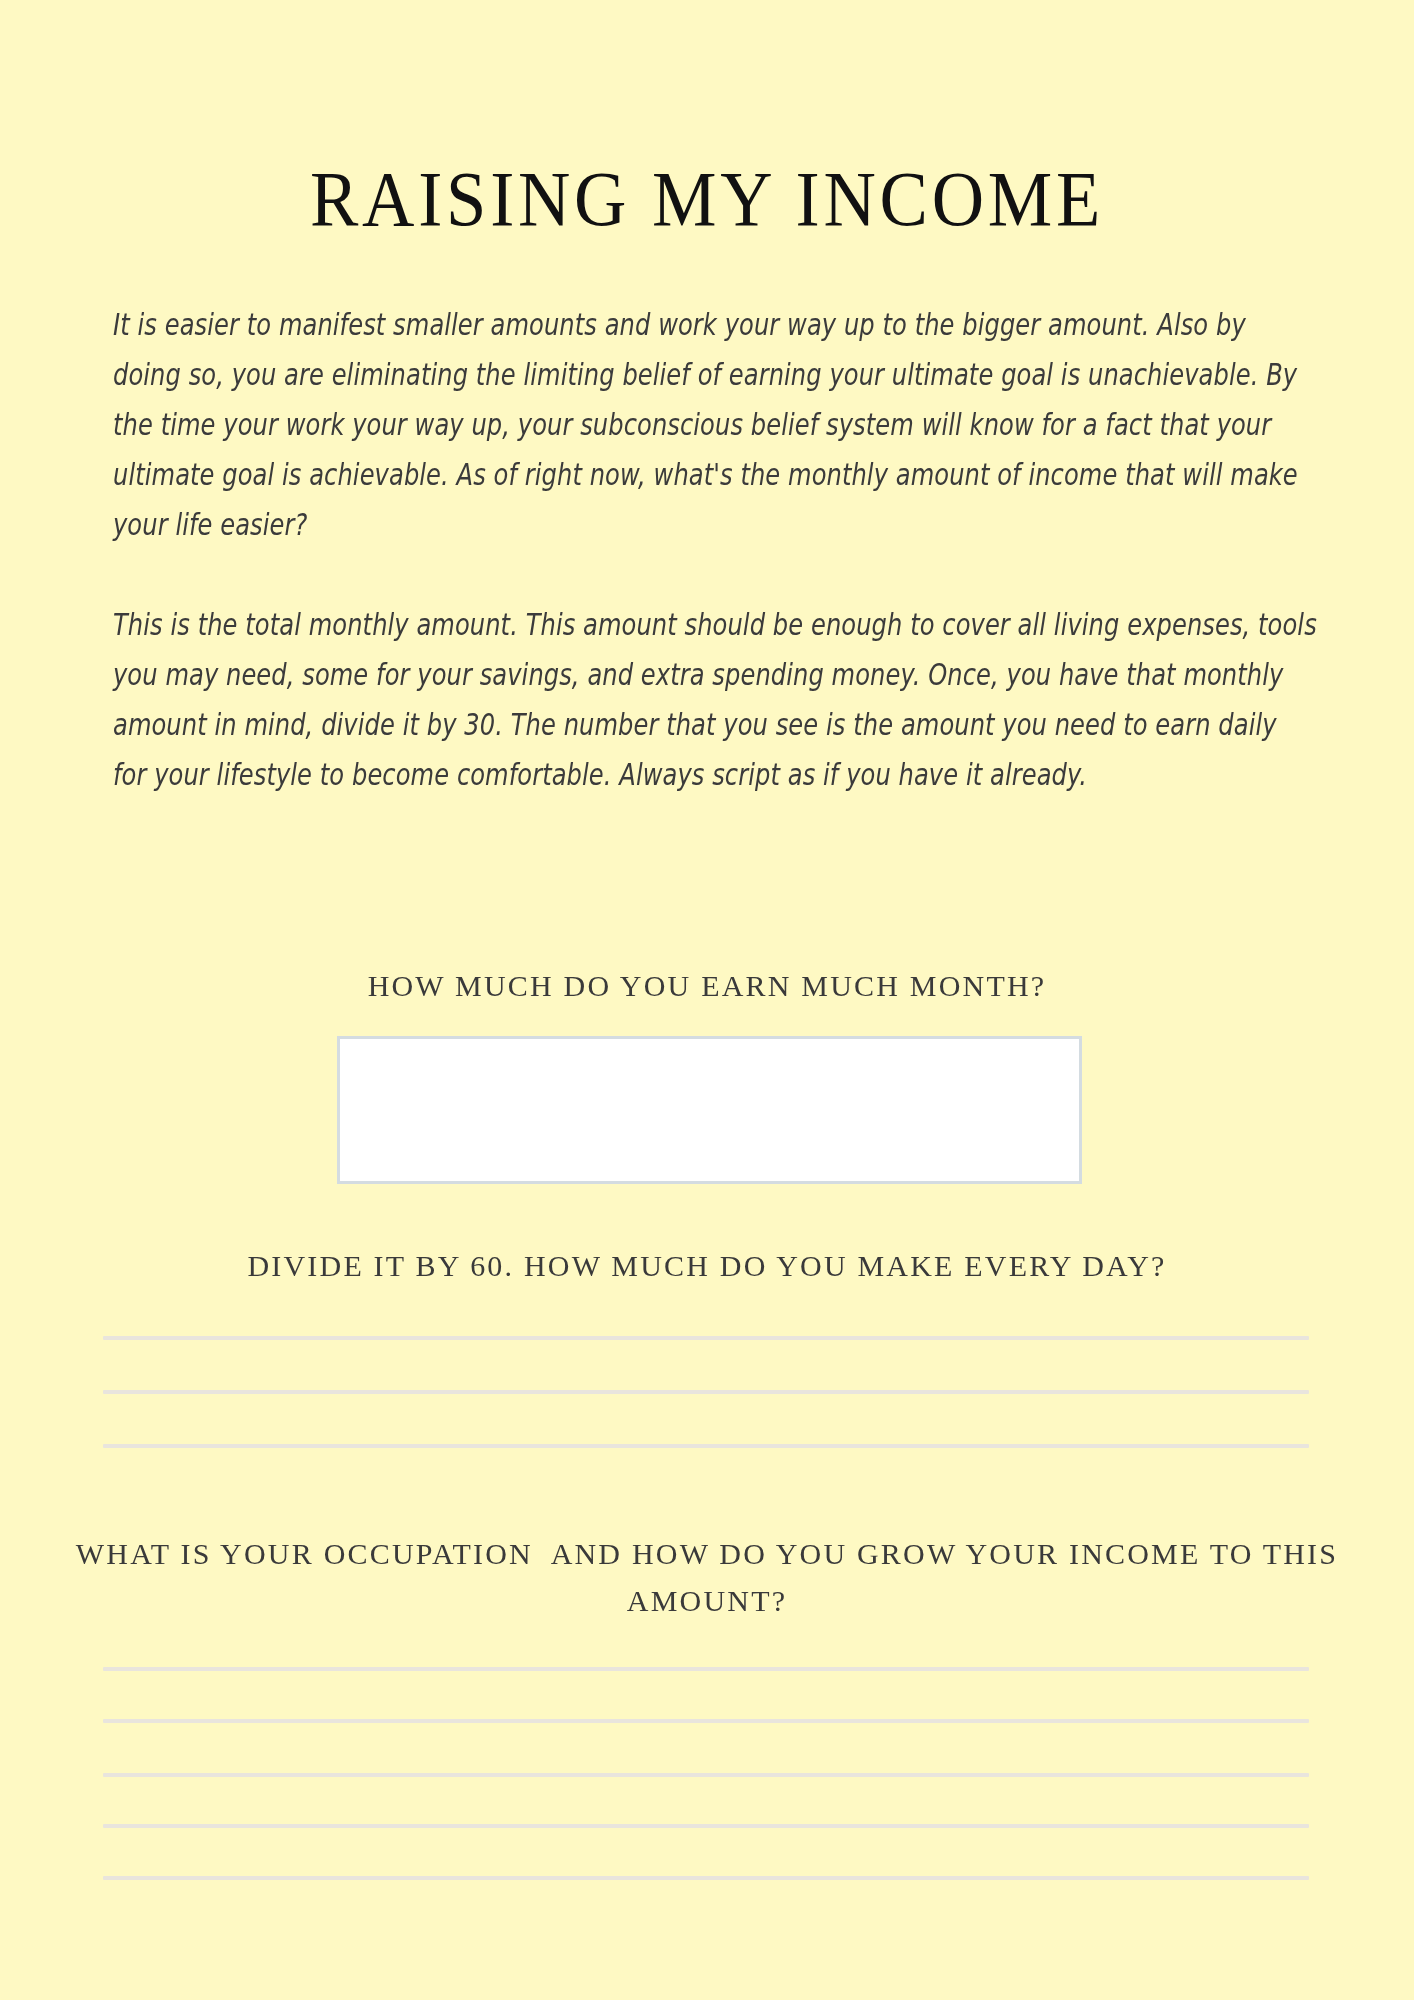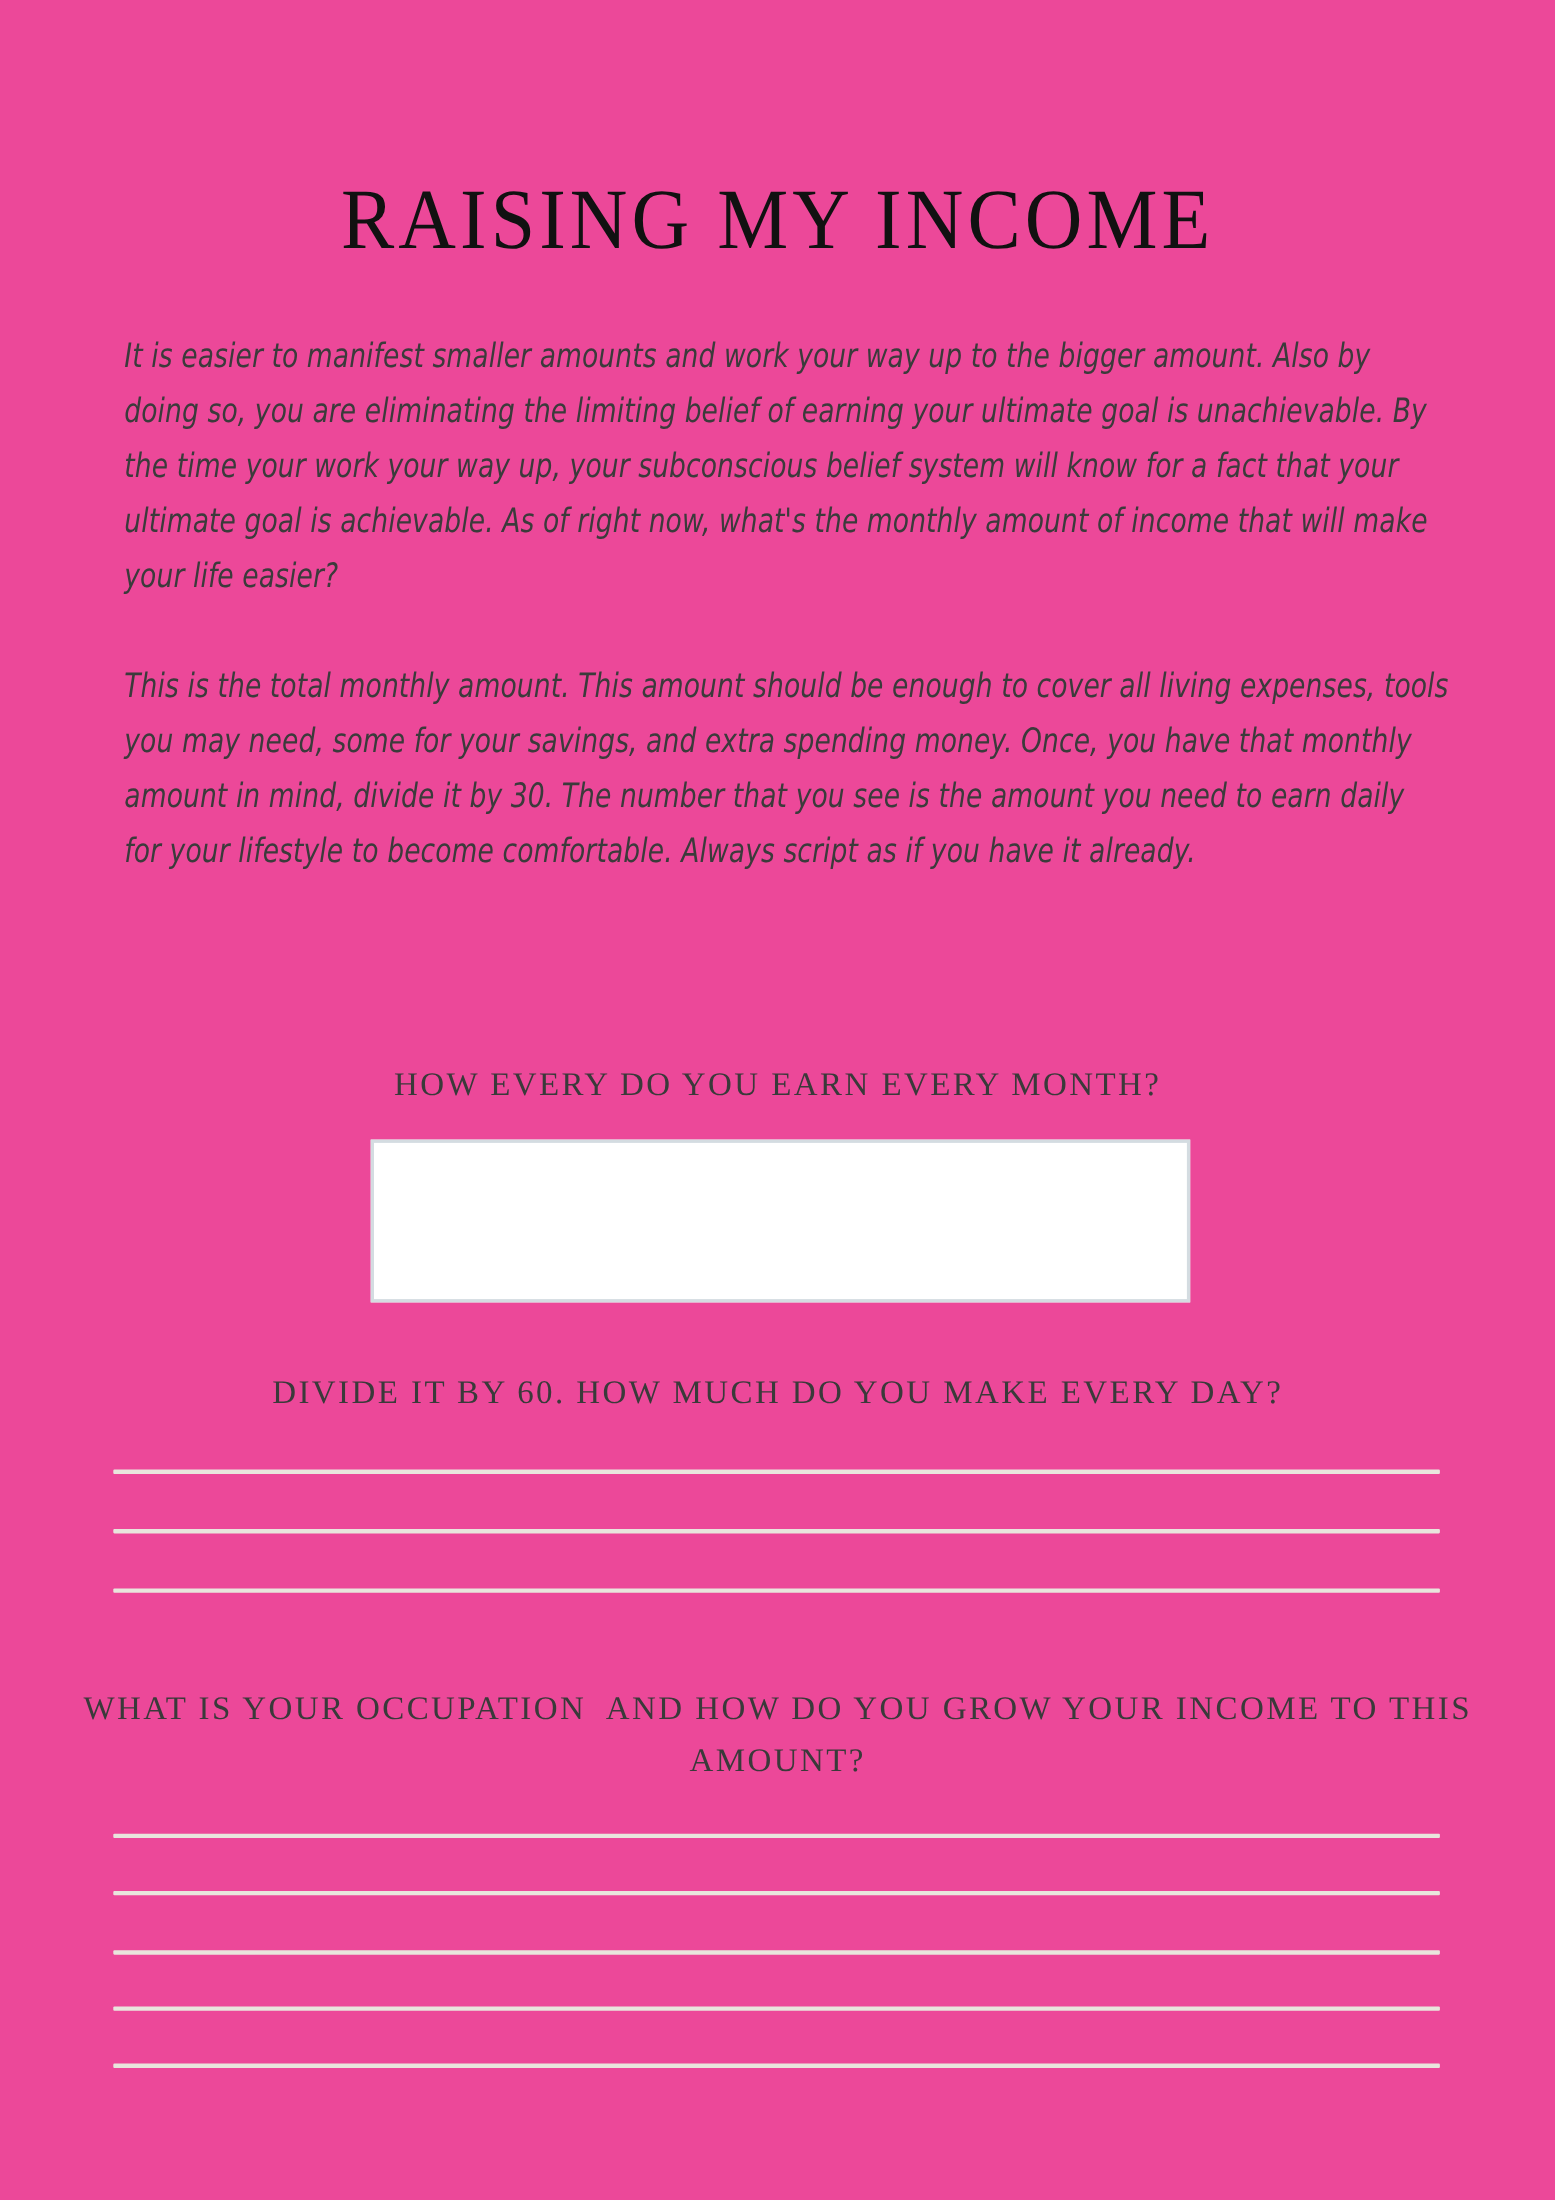--- a/index.html
+++ b/index.html
@@ -12,21 +12,21 @@
     height: 2000px;
     position: relative;
     overflow: hidden;
     font-family: "Liberation Sans", sans-serif;
     -webkit-font-smoothing: antialiased;
   }
 
   .page {
     position: absolute;
     inset: 0;
-    background: #ec4899;
+    background: #fef9c3;
   }
 
   
   .title {
     position: absolute;
     top: 108px;
     left: 0;
     width: 1414px;
     text-align: center;
     font-family: "Liberation Serif", "DejaVu Serif", serif;
@@ -117,21 +117,21 @@
 
 <div class="page">
 
   <h1 class="title">RAISING MY INCOME</h1>
 
   <div class="body-wrap">
     <p class="para">It is easier to manifest smaller amounts and work your way up to the bigger amount. Also by doing so, you are eliminating the limiting belief of earning your ultimate goal is unachievable. By the time your work your way up, your subconscious belief system will know for a fact that your ultimate goal is achievable. As of right now, what's the monthly amount of income that will make your life easier?</p>
     <p class="para">This is the total monthly amount. This amount should be enough to cover all living expenses, tools you may need, some for your savings, and extra spending money. Once, you have that monthly amount in mind, divide it by 30. The number that you see is the amount you need to earn daily for your lifestyle to become comfortable. Always script as if you have it already.</p>
   </div>
 
-  <div class="section-heading" id="heading-monthly">HOW EVERY DO YOU EARN EVERY MONTH?</div>
+  <div class="section-heading" id="heading-monthly">HOW MUCH DO YOU EARN MUCH MONTH?</div>
 
   <div class="answer-box" id="monthly-answer-box"></div>
 
   <div class="section-heading" id="heading-daily">DIVIDE IT BY 60. HOW MUCH DO YOU MAKE EVERY DAY?</div>
 
   <div class="rule" style="top:1336px"></div>
   <div class="rule" style="top:1390px"></div>
   <div class="rule" style="top:1444px"></div>
 
   <div class="section-heading wide" id="heading-occupation">WHAT IS YOUR OCCUPATION  AND HOW DO YOU GROW YOUR INCOME TO THIS AMOUNT?</div>

